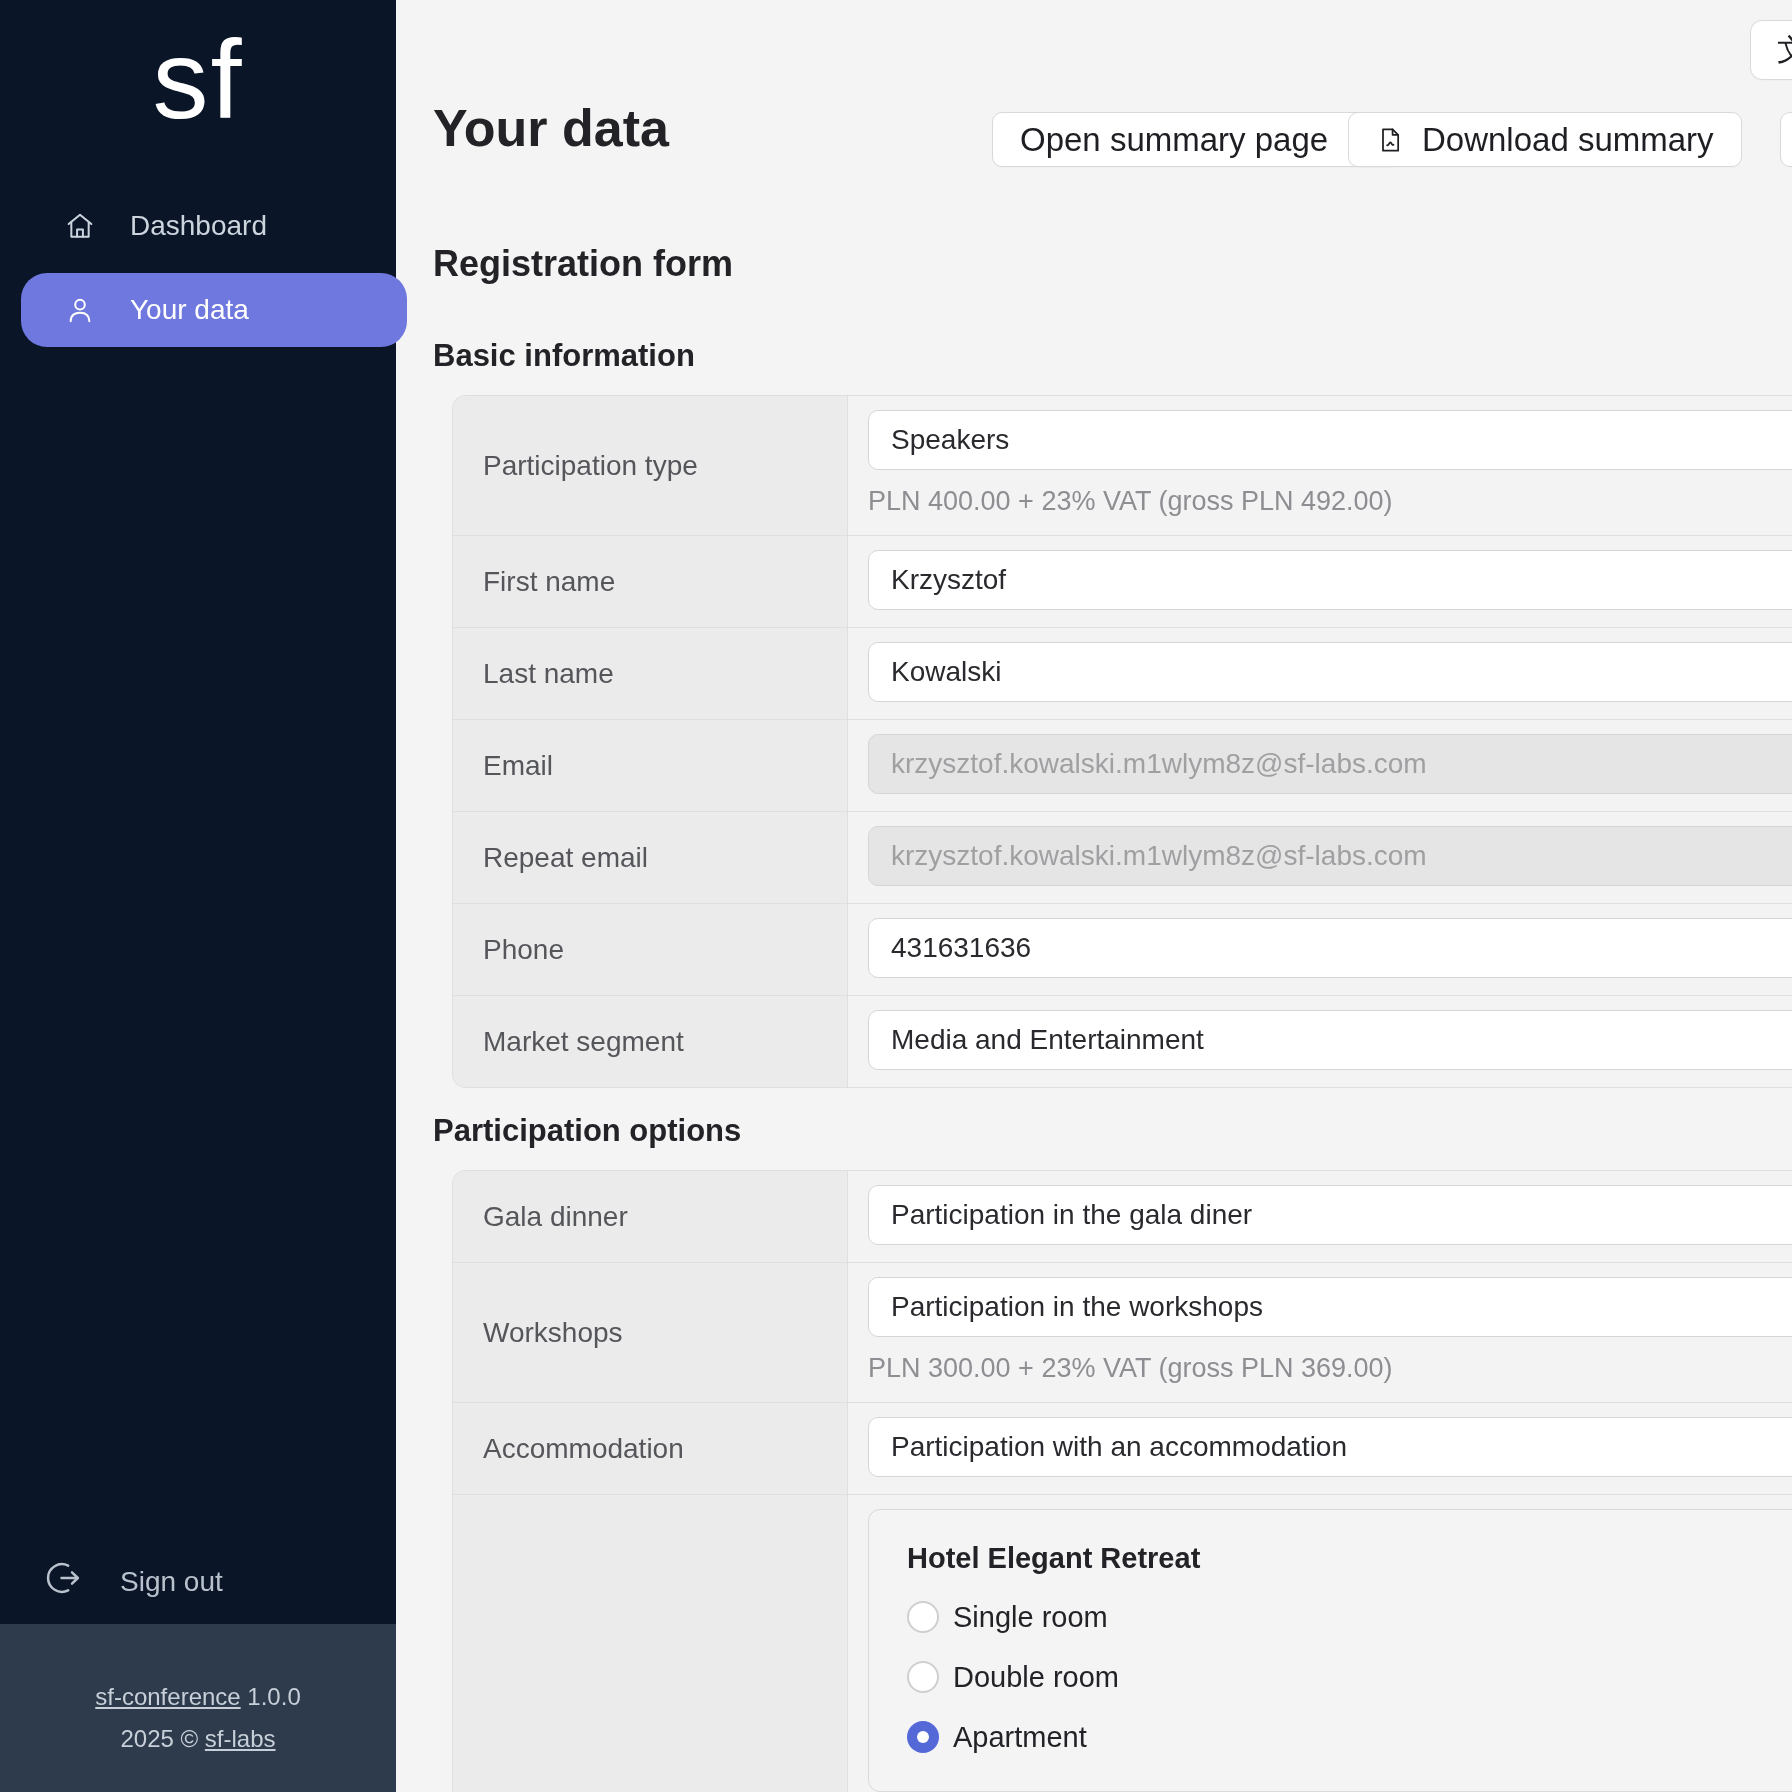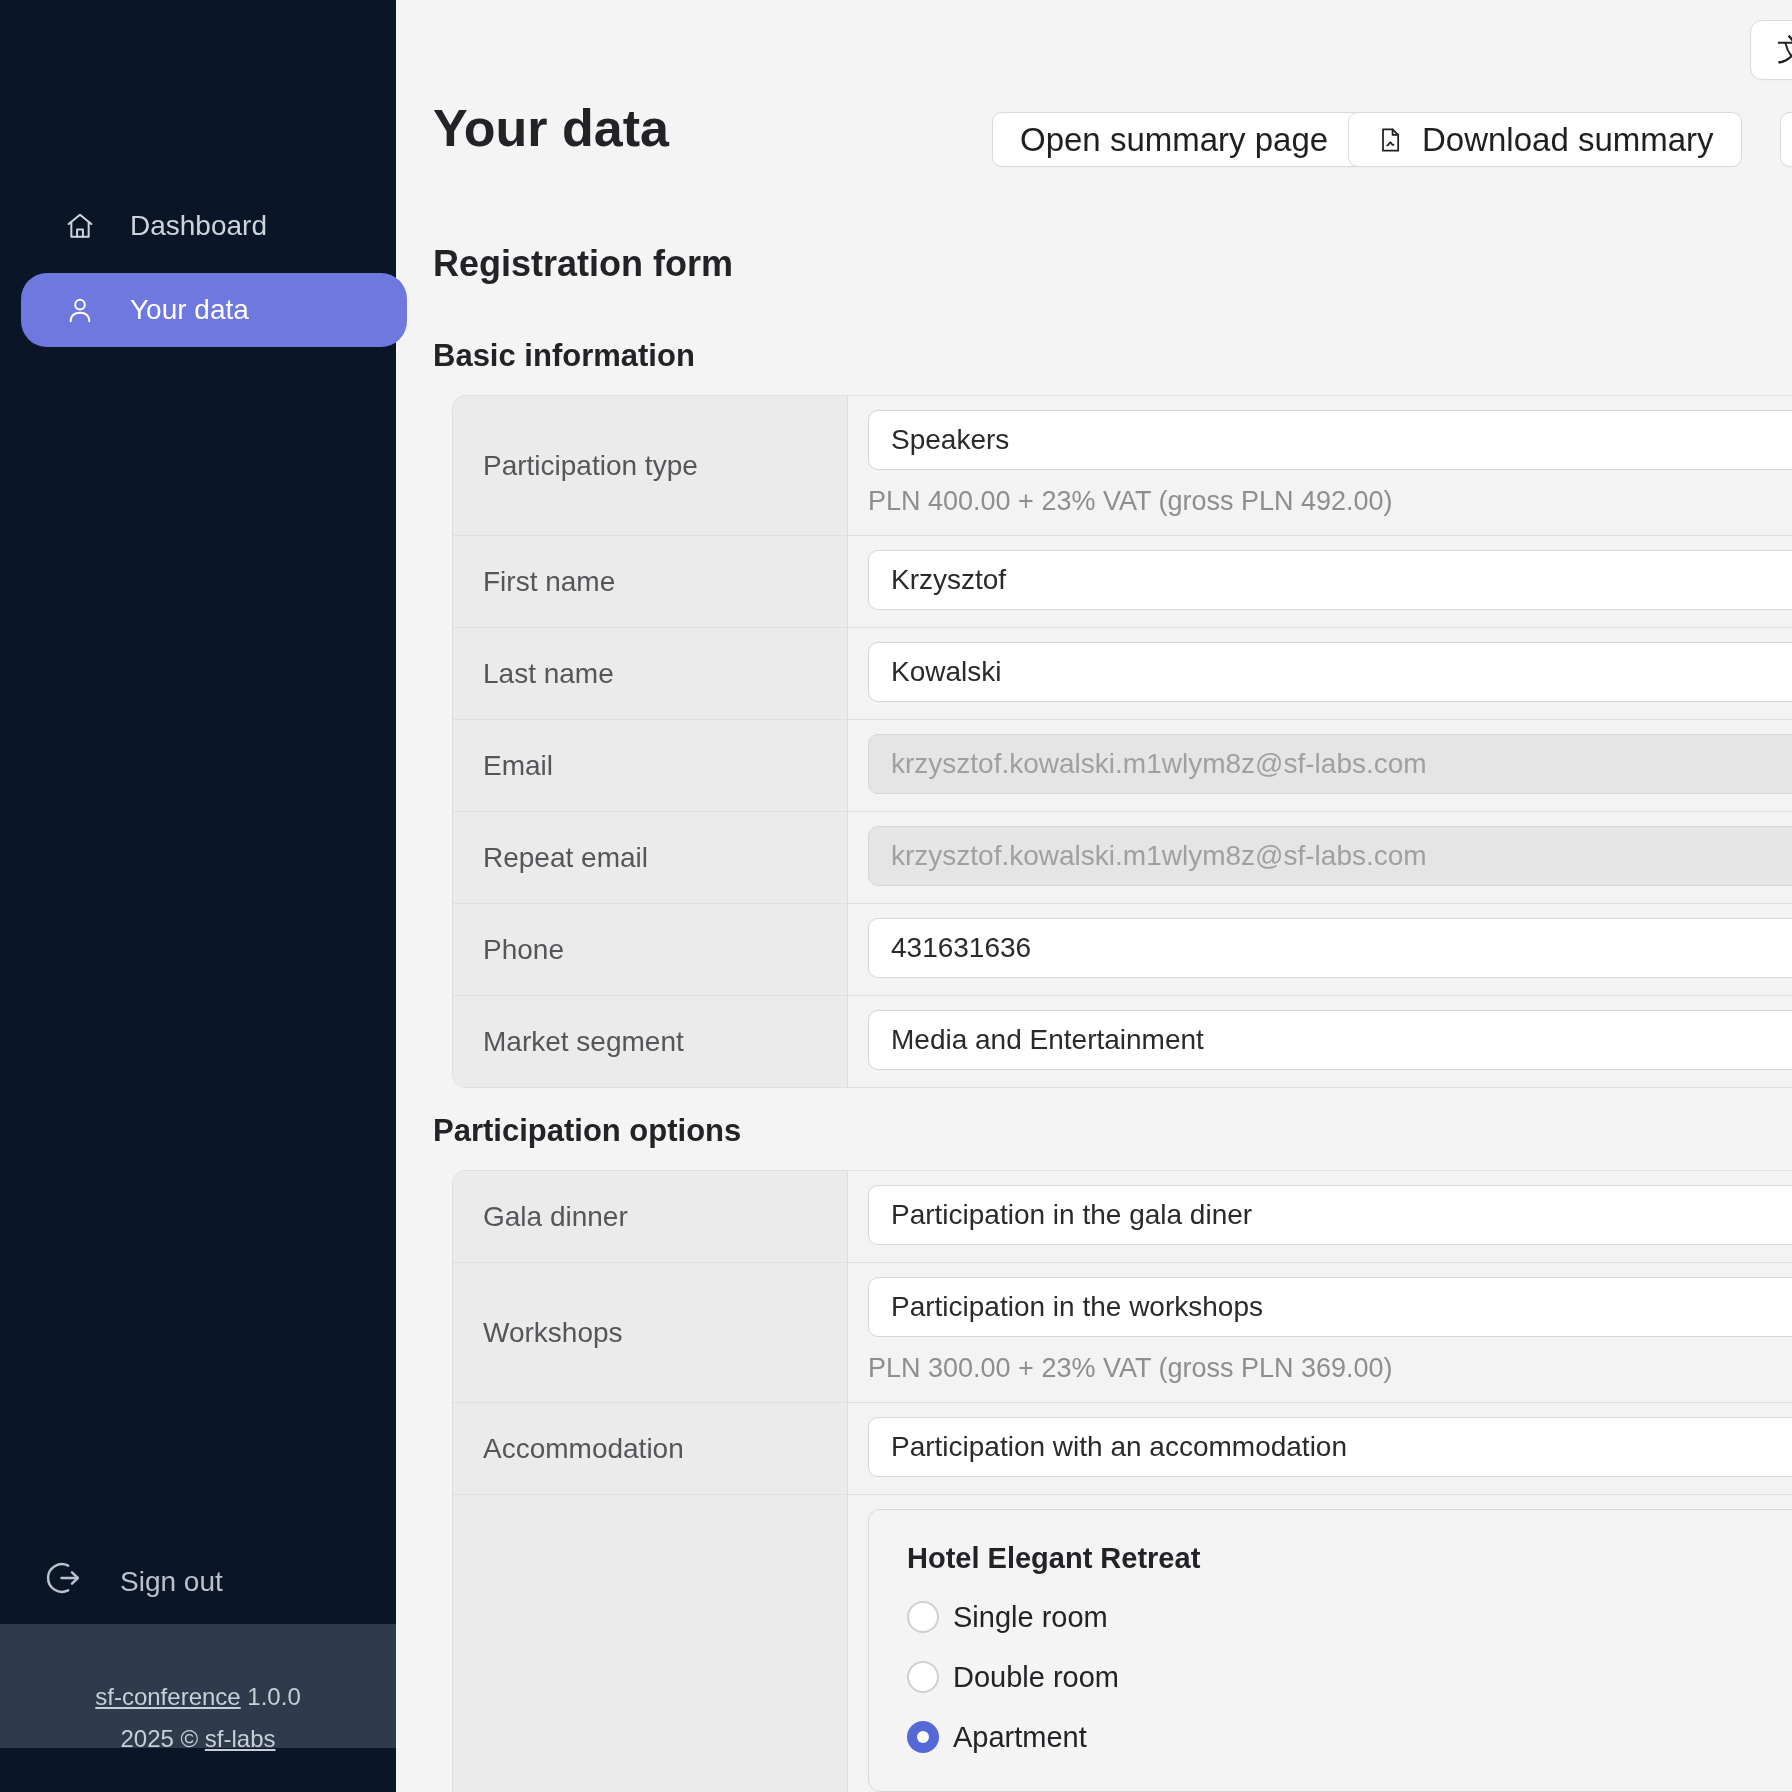--- a/index.html
+++ b/index.html
@@ -14,21 +14,21 @@
   .logo { position:absolute; top:18px; left:0; width:100%; text-align:center;
           color:#ffffff; font-size:112px; font-weight:200; line-height:1.1; letter-spacing:2px; }
   .nav { position:absolute; top:188px; left:16px; width:100%; }
   .nav-item { display:flex; align-items:center; height:76px; padding-left:48px; gap:34px;
               color:#ccd4dd; font-size:28px; cursor:pointer; }
   .nav-item.active { background:#6e78de; color:#ffffff; margin:9px 5px 0 5px; border-radius:26px; height:74px; padding-left:43px; }
   .nav-item .ico { width:32px; height:32px; flex:0 0 32px; }
   .signout { position:absolute; top:1524px; left:0; width:100%; display:flex; align-items:flex-end;
              height:74px; padding-left:44px; gap:36px; color:#b9c2cc; font-size:28px; cursor:pointer; }
   .signout .ico { width:40px; height:40px; flex:0 0 40px; }
-  .side-footer { position:absolute; left:0; top:1624px; width:396px; height:124px; background:#2e3b4c;
+  .side-footer { position:absolute; left:0; top:1624px; width:396px; height:168px; background:#2e3b4c;
                  color:#c7cfd8; font-size:24px; text-align:center; padding-top:52px; line-height:42px; }
   .side-footer .lnk { text-decoration:underline; cursor:pointer; }
   
   .main { position:absolute; left:396px; top:0; width:1500px; height:1792px; padding-left:37px; }
   .page-title { margin-top:100px; font-size:52px; line-height:56px; font-weight:700; color:#232327; }
   .btn { display:inline-flex; align-items:center; gap:18px; background:#ffffff; border:1px solid #d9d9da;
          border-radius:10px; height:55px; padding:0 27px; font-size:33px; color:#1f1f23; cursor:pointer;
          box-shadow:0 1px 1px rgba(0,0,0,0.02); }
   .btn .ico { width:28px; height:28px; }
   .btn-open { position:absolute; left:596px; top:112px; }
@@ -64,20 +64,21 @@
   .radio.selected { border:none; background:#5468d8; }
   .radio.selected::after { content:""; position:absolute; left:50%; top:50%; width:12px; height:12px;
            margin:-6px 0 0 -6px; border-radius:50%; background:#ffffff; }
   .radio-label { font-size:29px; color:#232327; }
   .ico svg { width:100%; height:100%; display:block; }
 </style>
 </head>
 <body>
 
 <div class="sidebar">
+  <div class="logo">sf</div>
 
   <div class="nav">
     <div class="nav-item">
       <span class="ico">
         <svg viewBox="0 0 24 24" fill="none" stroke="currentColor" stroke-width="1.5" stroke-linecap="round" stroke-linejoin="round">
           <path d="M3.5 10.5 L12 3.5 L20.5 10.5"></path>
           <path d="M5.5 9 V20 H18.5 V9"></path>
           <path d="M9.8 20 V14.6 H14.2 V20"></path>
         </svg>
       </span>

